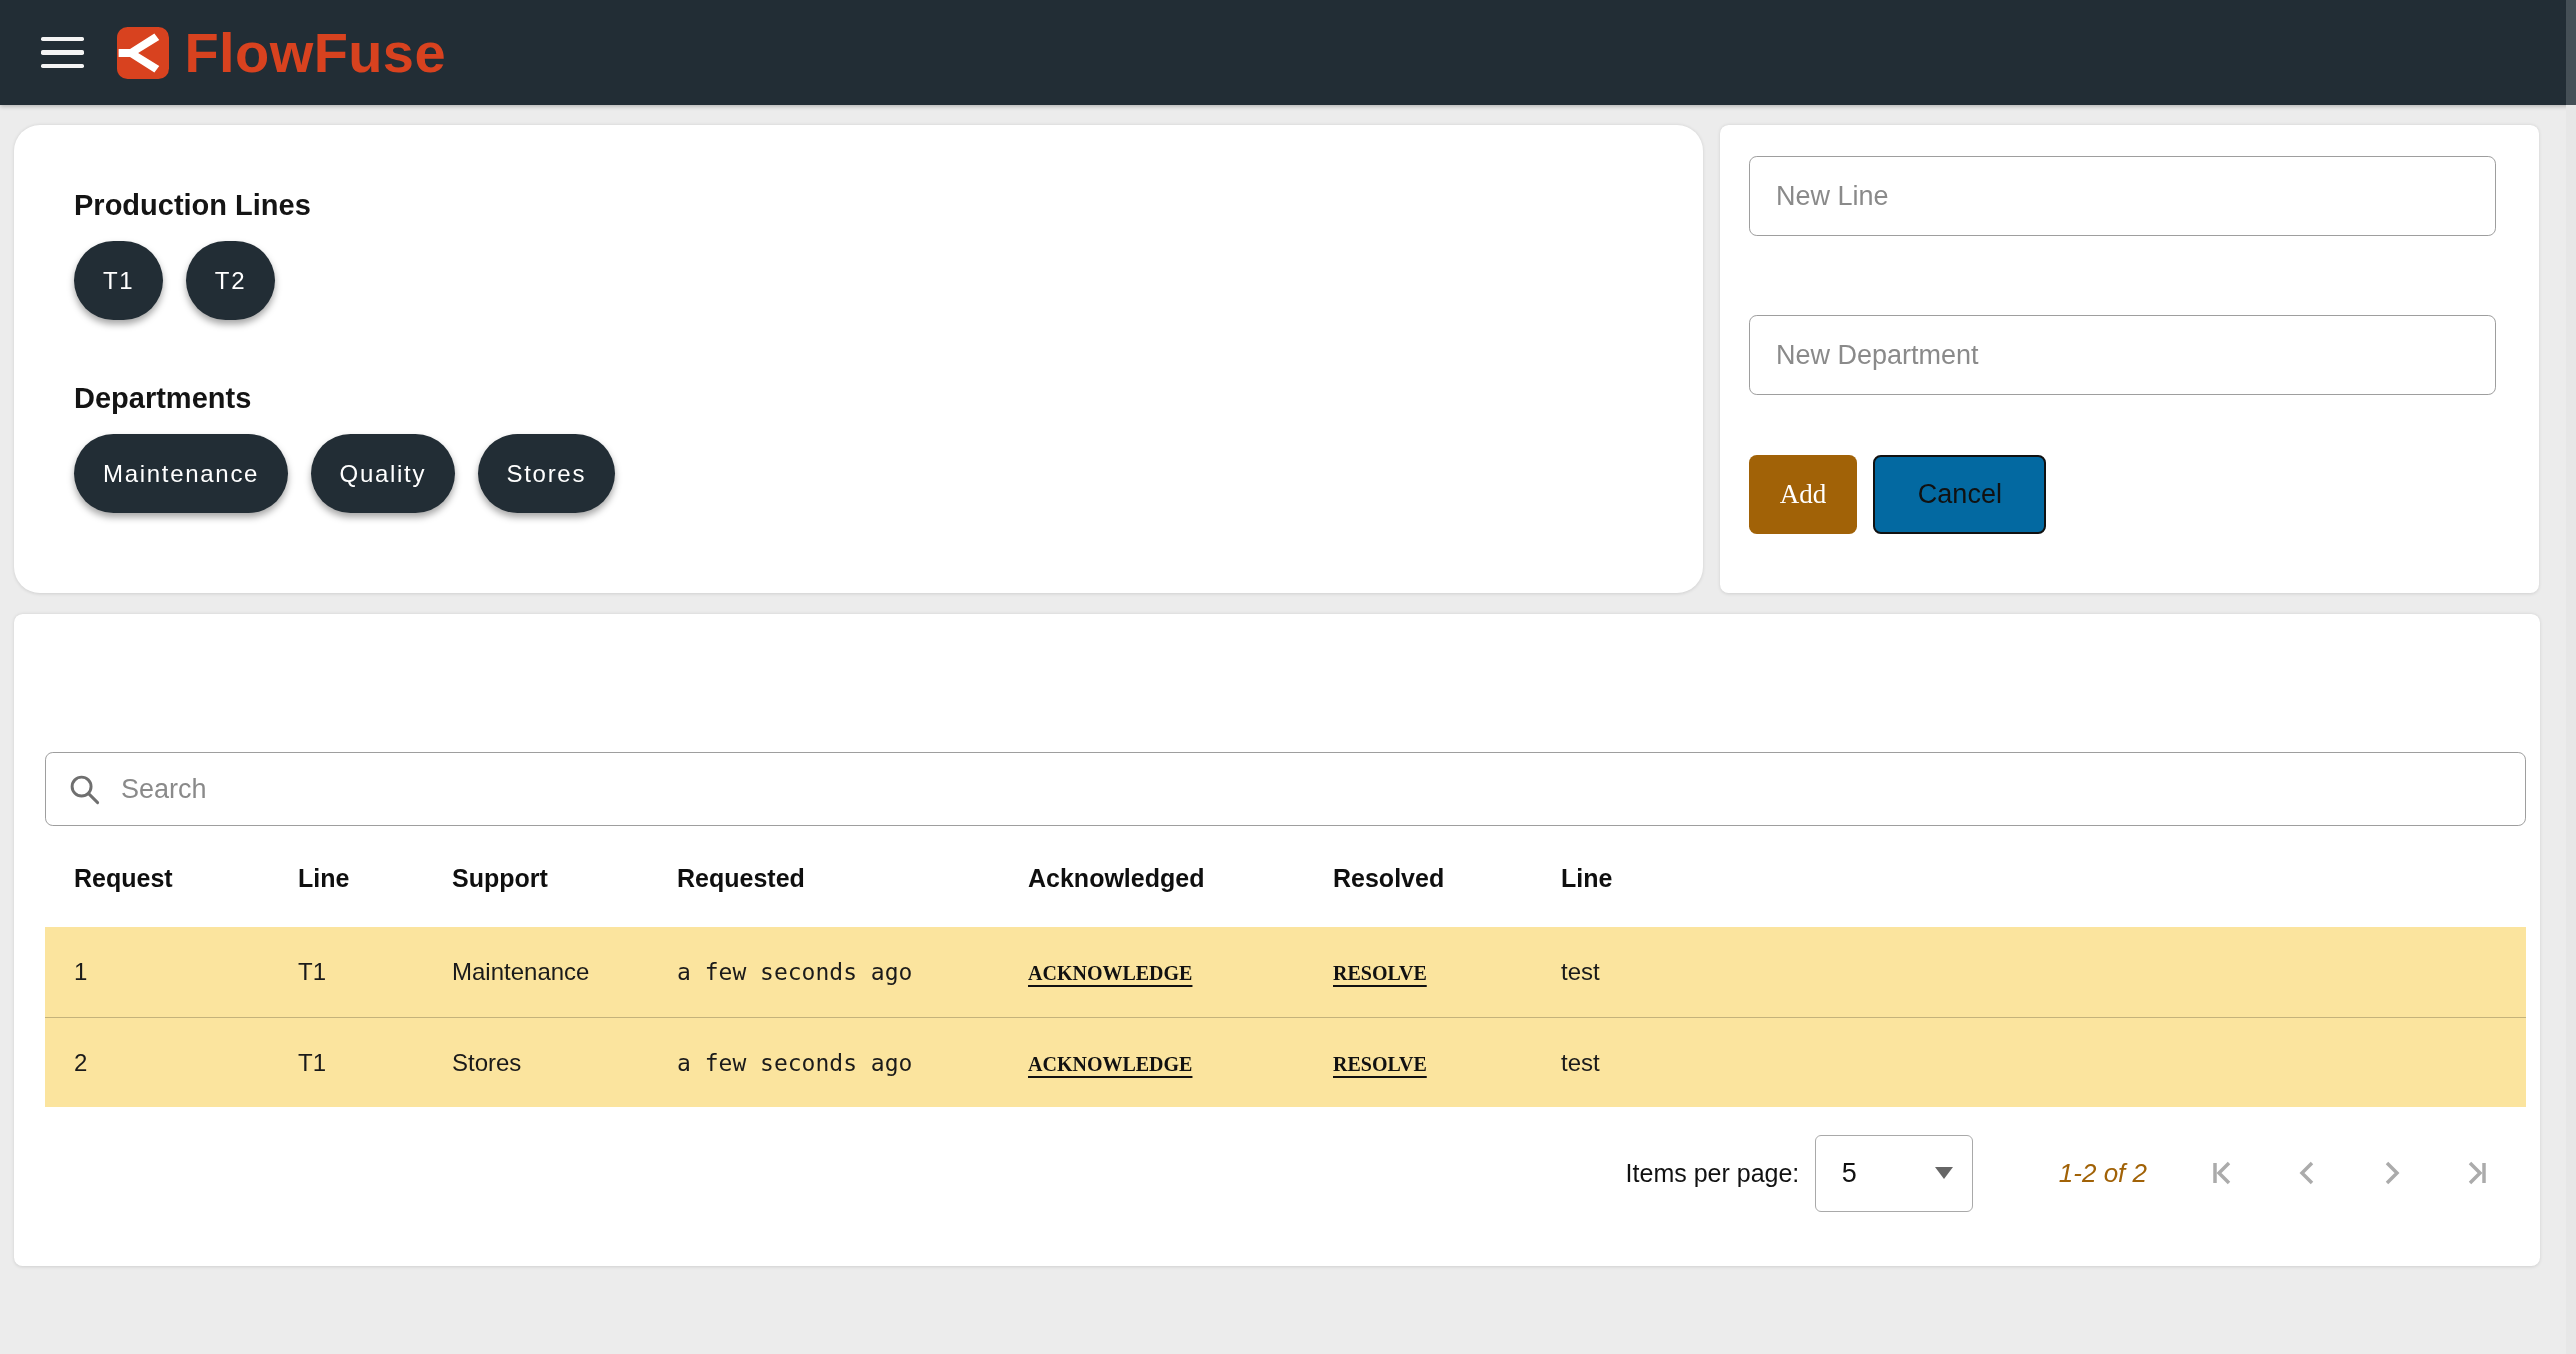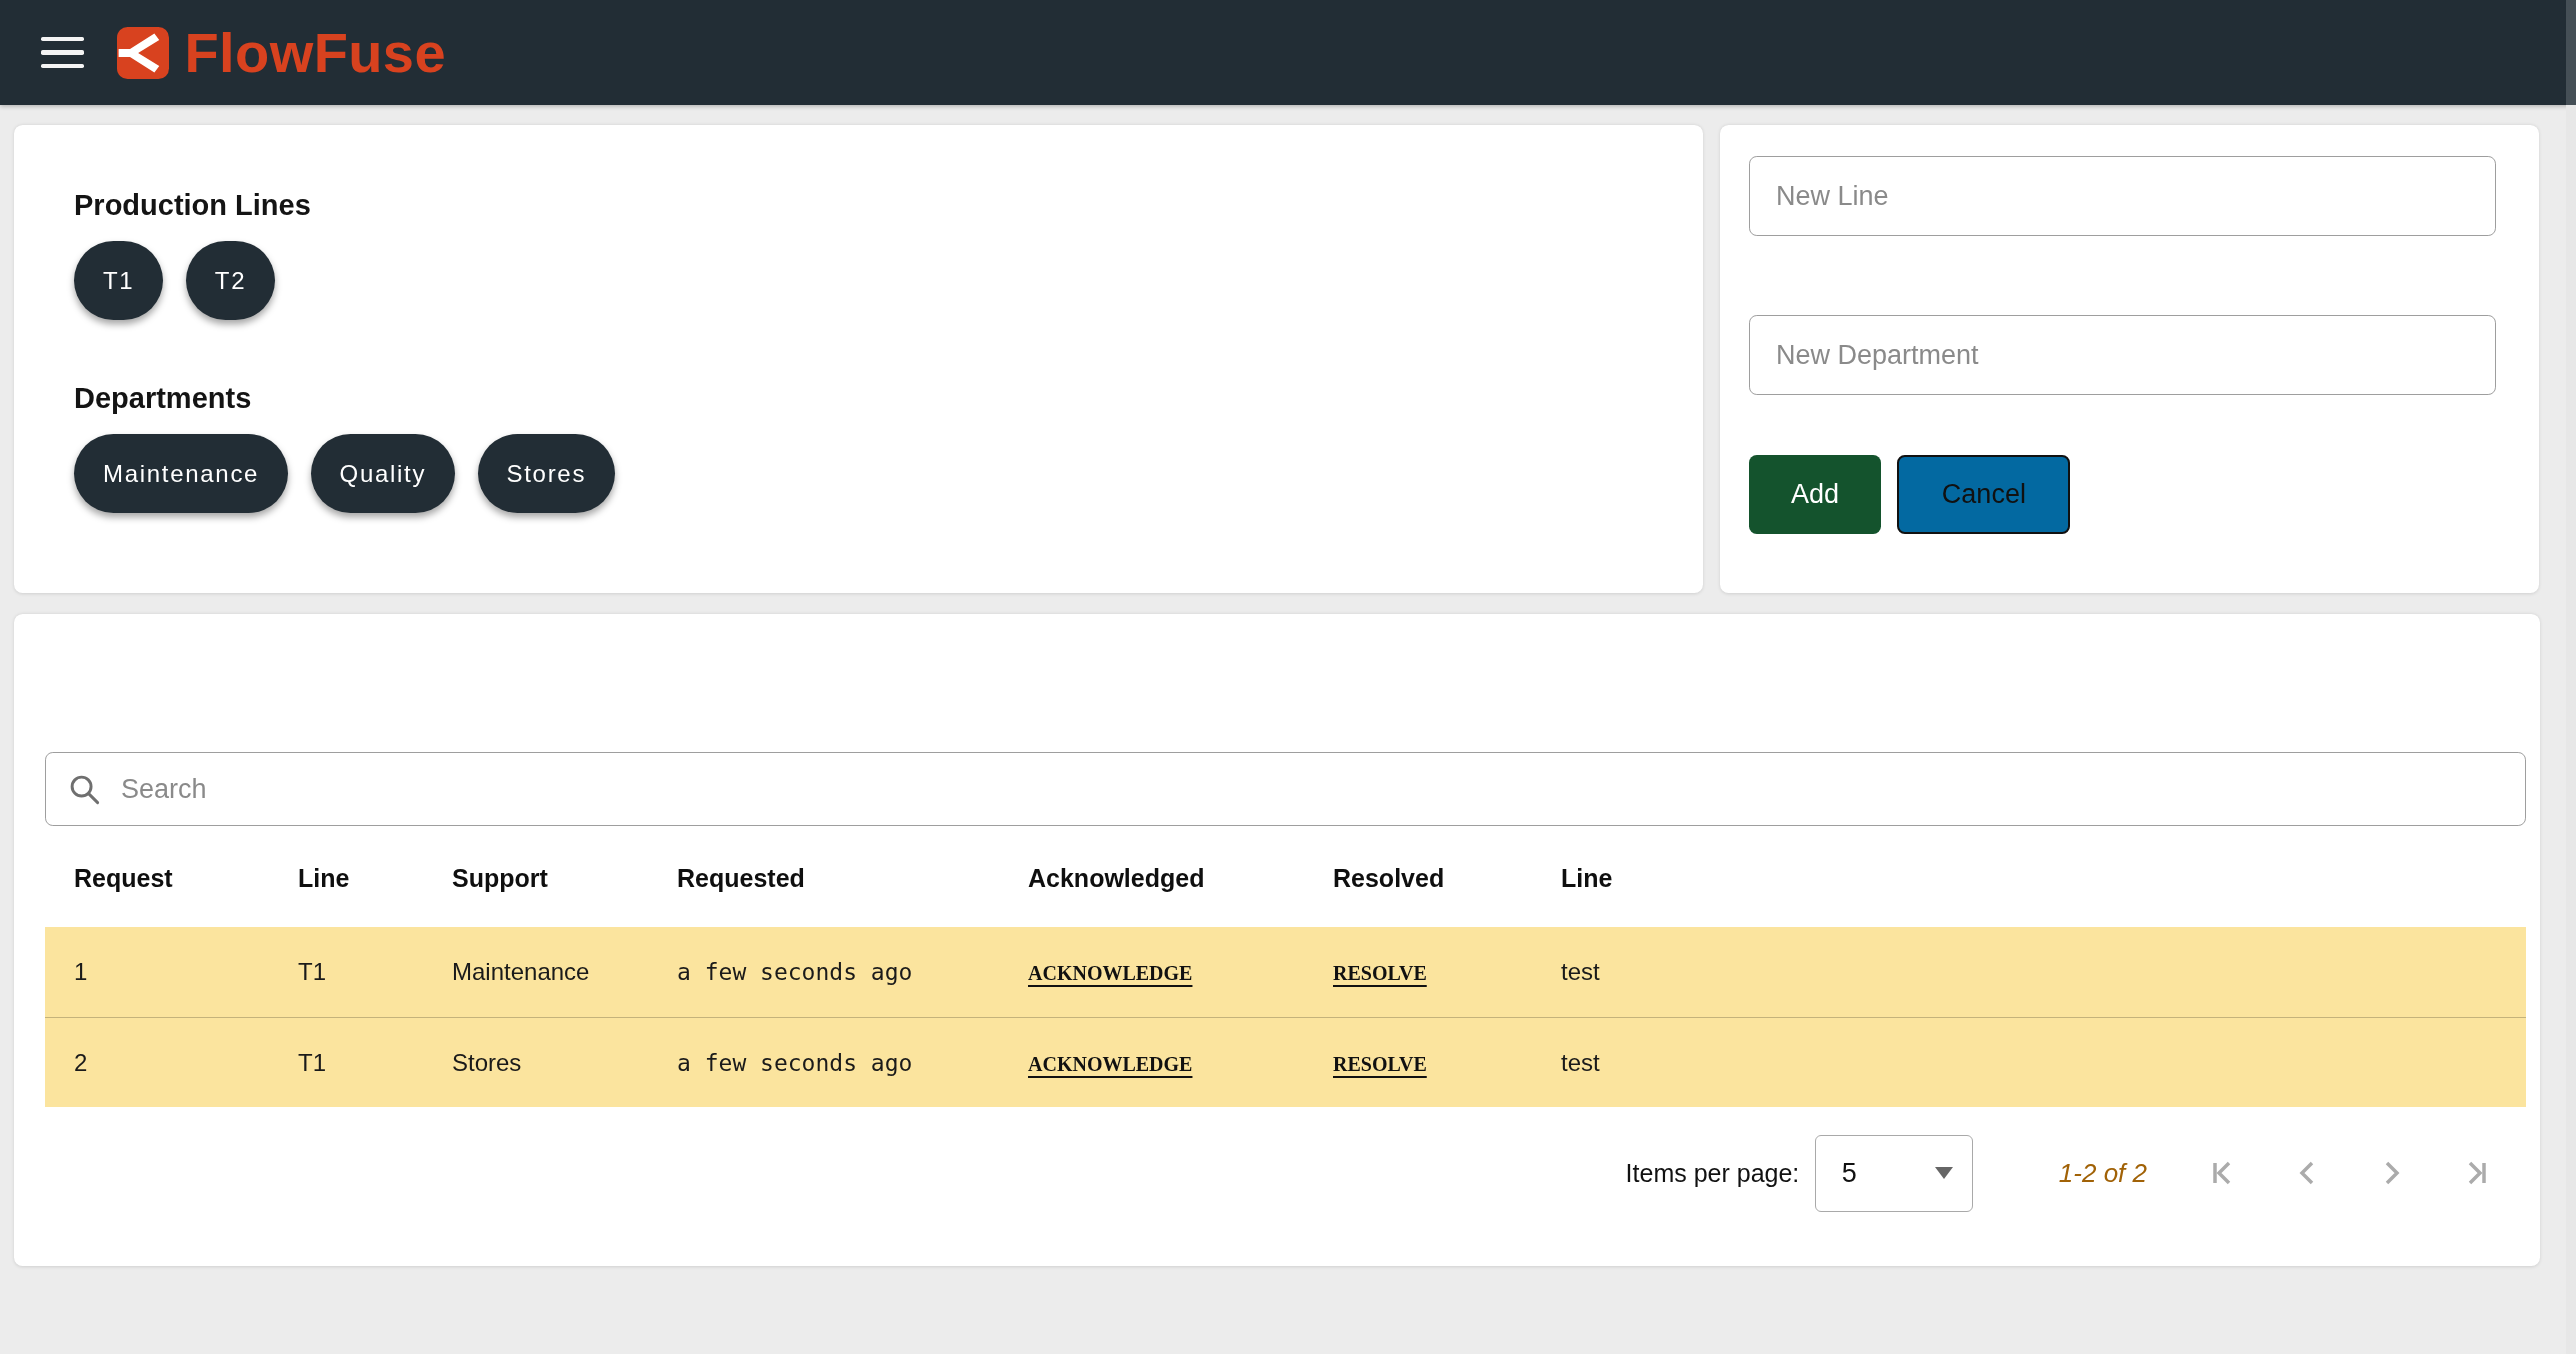--- a/index.html
+++ b/index.html
@@ -26,21 +26,21 @@
   }
   .menu-btn span { display:block; width:43px; height:4.3px; background:#f4f4f4; border-radius:1.7px; }
   .brand { display:flex; align-items:center; margin-left:29px; gap:15.5px; }
   .brand-text { font-size:56px; font-weight:bold; color:#d8421f; letter-spacing:0.4px; }
 
   
   .card {
     position:absolute; background:#ffffff; border-radius:8.6px;
     box-shadow:0 0.9px 3.5px rgba(0,0,0,.12);
   }
-  .card-left  { left:14px;  top:125px; width:1689px; height:468px; padding:64px 0 0 60px; }
+  .card-left  { left:14px;  top:125px; width:1689px; height:468px; padding:64px 0 0 60px;border-radius:26px; }
   .card-right { left:1720px; top:125px; width:819px; height:468px; padding:31px 43px 0 29px; }
   .card-table { left:14px;  top:614px; width:2526px; height:652px; }
 
   
   .section-title { font-size:29px; font-weight:bold; color:#141414; }
   .pill-row { display:flex; gap:22.4px; margin-top:19px; }
   .pill {
     border:none; cursor:pointer;
     background:#222d35; color:#ffffff;
     font-family:"Liberation Sans", sans-serif;
@@ -56,23 +56,23 @@
     width:100%; height:80px;
     border:1.7px solid #9e9e9e; border-radius:7.8px;
     font-family:"Liberation Sans", sans-serif;
     font-size:27px; color:#333; padding:0 26px; outline:none; background:#fff;
   }
   .text-input::placeholder { color:#8a8a8a; }
   .input-dept { margin-top:79px; }
   .form-buttons { display:flex; gap:16.4px; margin-top:60px; }
   .btn-add {
     border:none; cursor:pointer;
-    background:#14532d; color:#fff;
-    font-family:Liberation Sans, sans-serif; font-size:27px;
-    width:132px; height:79px; border-radius:7.8px;
+    background:#a16207; color:#fff;
+    font-family:Liberation Serif, serif; font-size:27px;
+    width:108px; height:79px; border-radius:7.8px;
   }
   .btn-cancel {
     cursor:pointer;
     background:#0369a1; color:#111;
     border:2.6px solid #111; border-radius:7.8px;
     font-family:"Liberation Sans", sans-serif; font-size:27px;
     width:173px; height:79px;
   }
 
   

